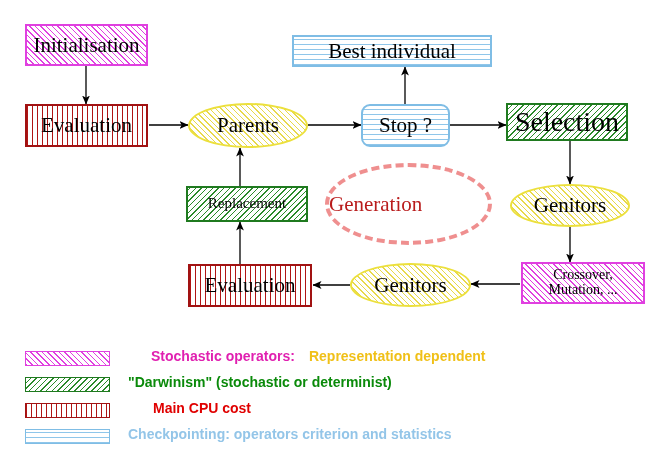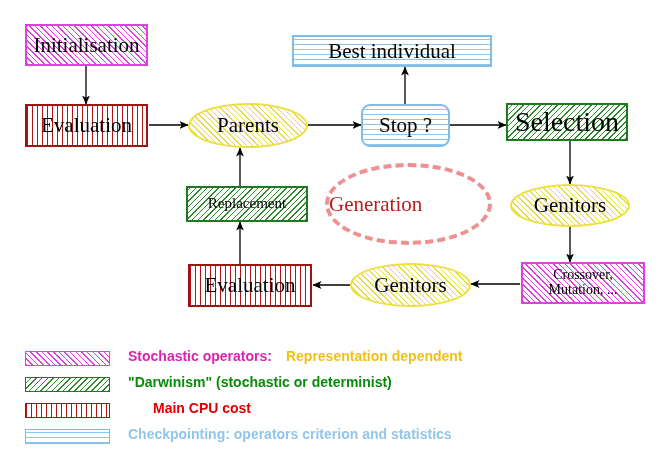--- a/index.html
+++ b/index.html
@@ -218,21 +218,21 @@
 
   <div class="dashed-ellipse" style="left:325px; top:163px; width:167px; height:82px; font-size:21px;">
     <span>Generation</span>
   </div>
 
   <div id="legend">
 
     <div class="legend-row">
       <div class="legend-swatch hatch-magenta"></div>
       <div class="legend-text">
-        <span style="color:#e020b0;">Stochastic operators:</span><span class="seg2" style="color:#f0c018;">Representation dependent</span>
+        <span style="color:#e020b0;margin-left:23px;">Stochastic operators:</span><span class="seg2" style="color:#f0c018;">Representation dependent</span>
       </div>
     </div>
 
     <div class="legend-row">
       <div class="legend-swatch hatch-green"></div>
       <div class="legend-text">
         <span style="color:#0a8a0a;">"Darwinism" (stochastic or determinist)</span>
       </div>
     </div>
 

